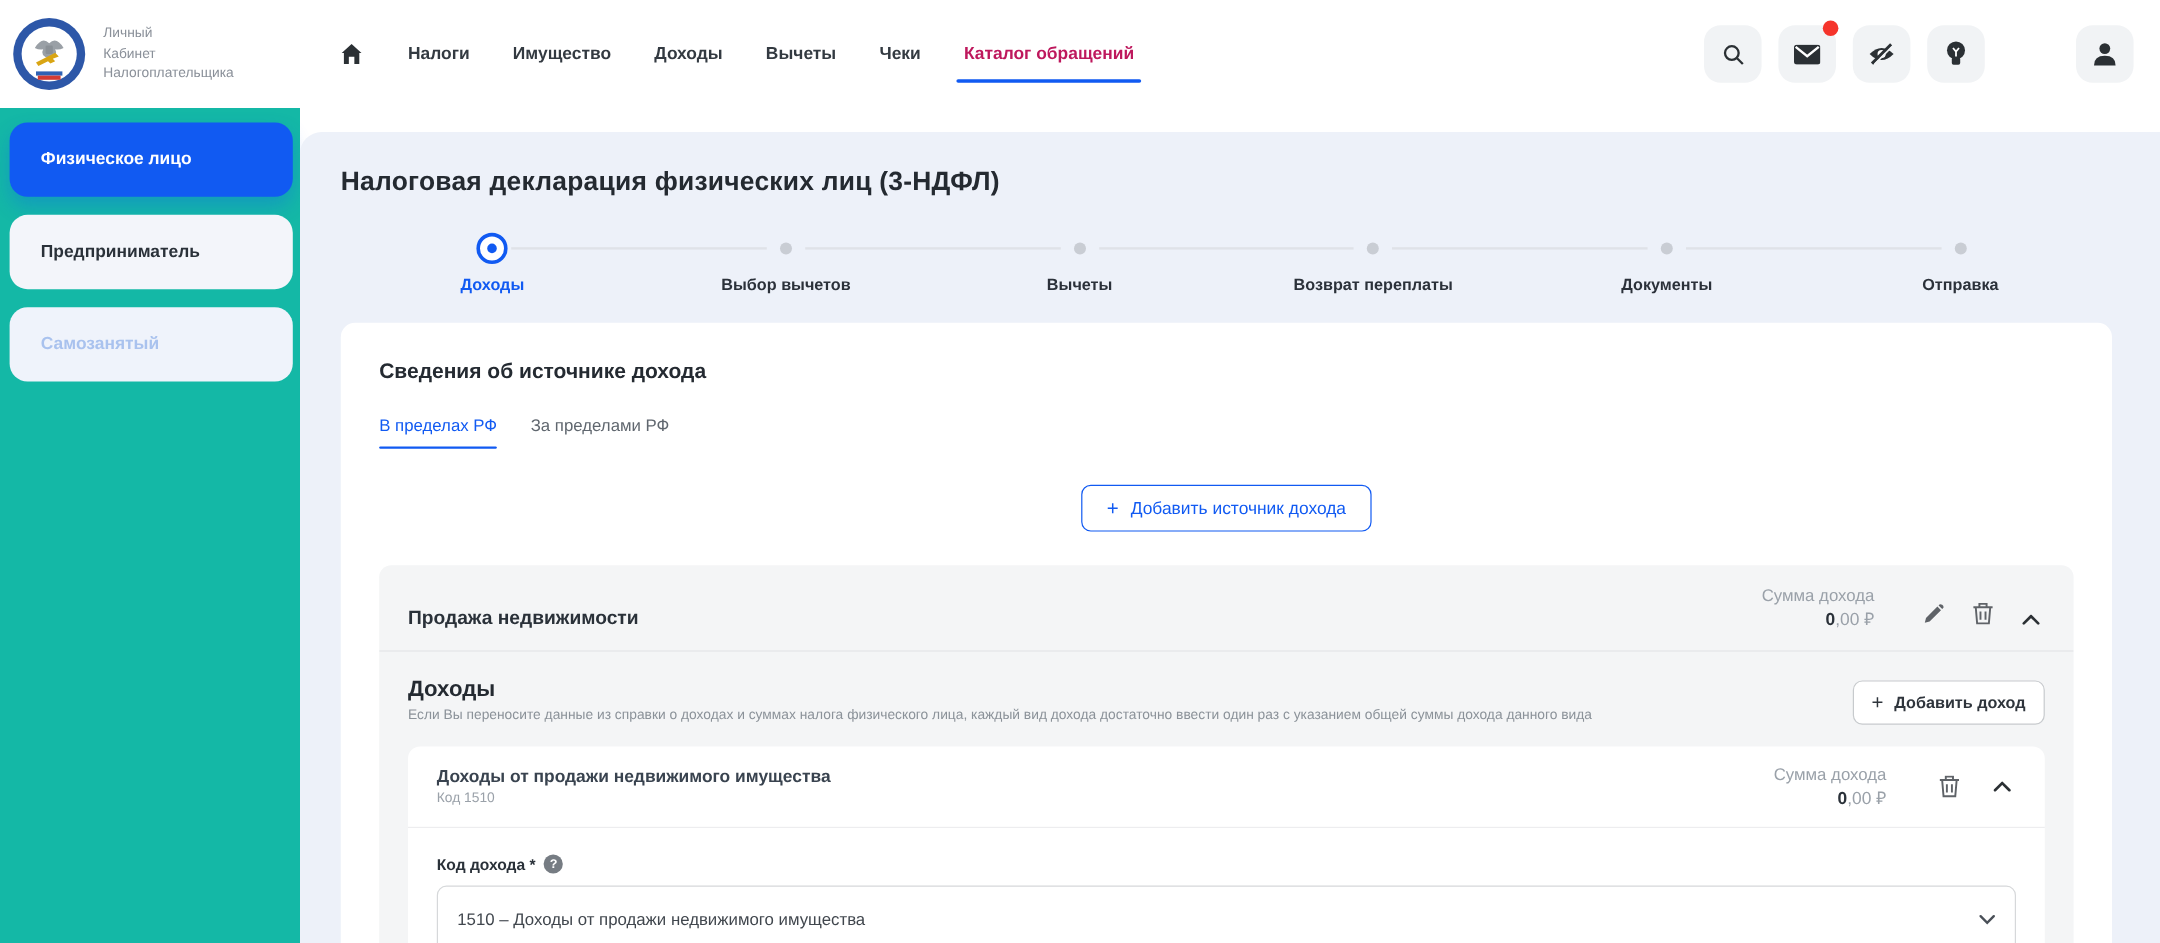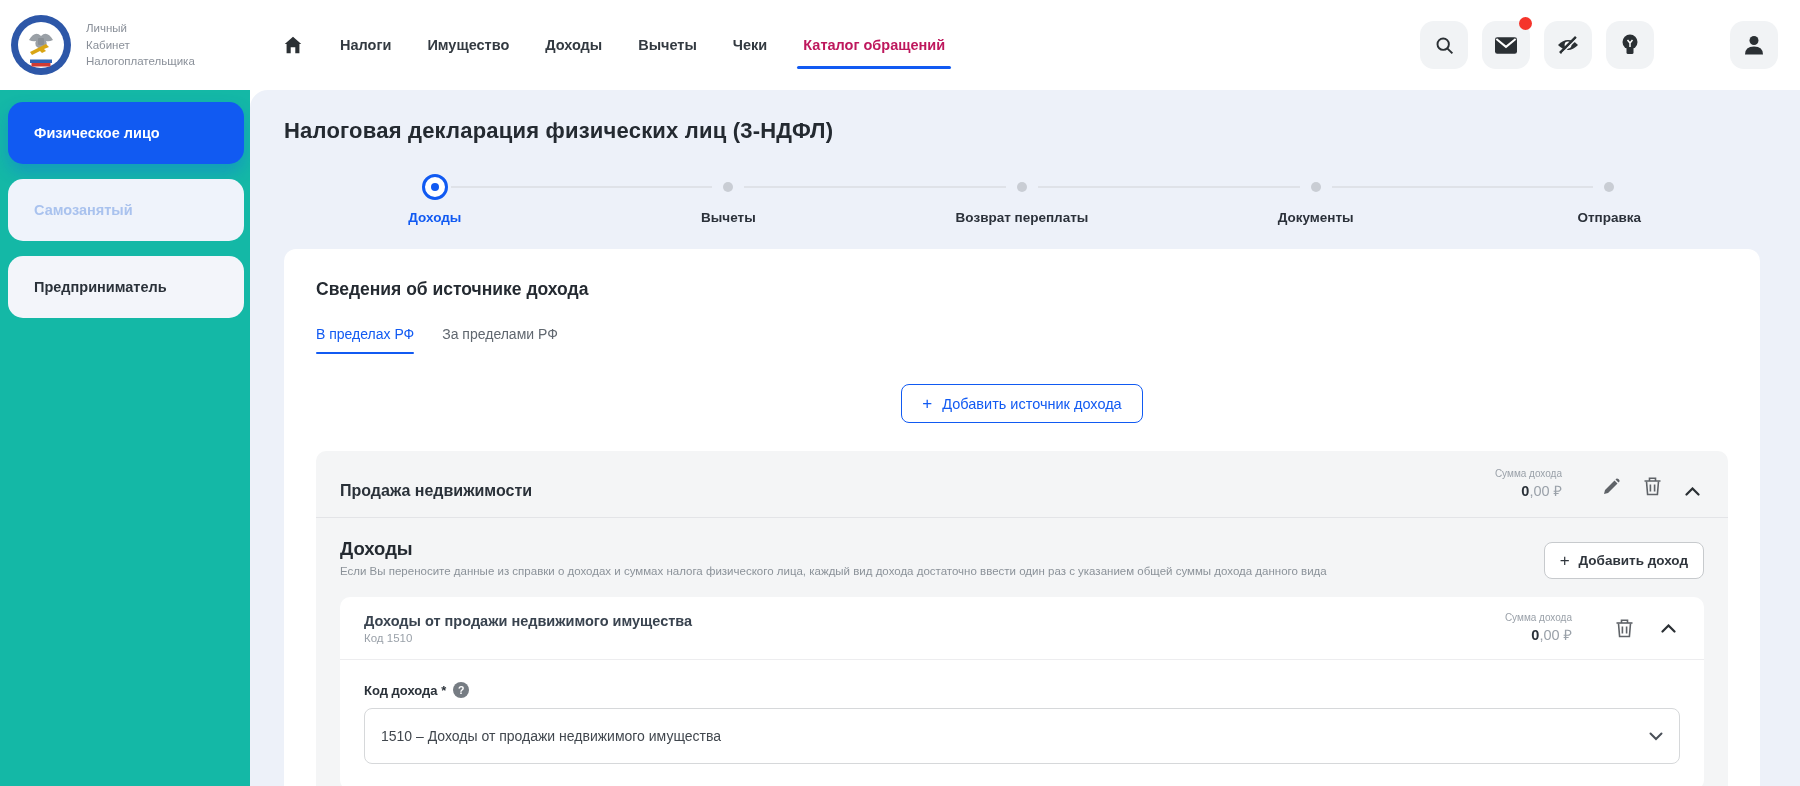--- a/index.html
+++ b/index.html
@@ -23,21 +23,21 @@
   .notif-dot { position:absolute; top:-4px; right:-2px; width:13px; height:13px; border-radius:50%; background:#f5342b; }
 
   
   .sidebar { background:#14b8a6; padding:12px 6px 0 8px; }
   .side-btn { width:236px; height:62px; border-radius:15px; border:none; display:flex; align-items:center; padding-left:26px; font-family:inherit; font-size:14.5px; font-weight:700; margin-bottom:15px; cursor:pointer; text-align:left; }
   .side-btn.active { background:#115af2; color:#fff; box-shadow:0 8px 16px rgba(17,90,242,.30); }
   .side-btn.default { background:#f3f5fa; color:#2a3139; }
   .side-btn.disabled { background:#eff3fb; color:#a9c2ee; cursor:default; }
 
   
-  .main { background:#edf1f9; border-top-left-radius:18px; padding:28px 40px 0 34px; overflow:hidden; }
+  .main { background:#edf1f9; border-top-left-radius:18px; padding:28px 40px 0 34px; overflow:hidden;margin-top:20px; }
   .page-title { font-size:22px; font-weight:700; color:#242a31; letter-spacing:.2px; }
 
   
   .stepper { display:flex; margin:30px 4px 0 4px; }
   .step { flex:1 1 0; text-align:center; position:relative; }
   .step:not(:first-child)::before { content:""; position:absolute; top:12px; left:calc(-50% + 16px); width:calc(100% - 32px); height:2px; background:#dfe2e8; }
   .step.connector-done:not(:first-child)::before { background:#115af2; height:3px; top:11.5px; left:calc(-50% + 13px); width:calc(100% - 26px); }
   .dot-row { height:26px; display:flex; align-items:center; justify-content:center; }
   .dot-done { width:26px; height:26px; border-radius:50%; background:#115af2; display:flex; align-items:center; justify-content:center; position:relative; z-index:1; }
   .dot-current { width:26px; height:26px; border-radius:50%; background:#fff; border:3.5px solid #115af2; display:flex; align-items:center; justify-content:center; position:relative; z-index:1; }
@@ -56,21 +56,21 @@
 
   .add-source-row { display:flex; justify-content:center; margin-top:30px; }
   .btn-outline-blue { display:flex; align-items:center; gap:10px; background:#fff; border:1px solid #115af2; color:#115af2; border-radius:8px; padding:10px 20px; font-family:inherit; font-size:14.5px; cursor:pointer; }
   .plus { font-size:17px; line-height:1; font-weight:400; }
 
   
   .accordion { margin-top:28px; background:#f4f5f6; border-radius:10px; overflow:hidden; }
   .acc-header { display:flex; align-items:flex-end; padding:17px 24px; }
   .acc-title { flex:1; font-size:16px; font-weight:700; color:#2a3139; }
   .sum-block { text-align:right; margin-right:20px; }
-  .sum-label { font-size:10px; color:#9aa1a9; }
+  .sum-label { font-size:14px; color:#9aa1a9; }
   .sum-value { font-size:14.5px; margin-top:1px; color:#9aa1a9; }
   .sum-value b { color:#2a3139; font-weight:700; }
   .tool-btn { background:none; border:none; cursor:pointer; padding:4px; display:flex; align-items:center; justify-content:center; }
   .acc-header .tool-btn { margin-left:16px; }
   .acc-divider { height:1px; background:#e3e4e7; }
   .acc-body { padding:20px 24px 26px; }
 
   .incomes-head { display:flex; align-items:flex-start; }
   .incomes-left { flex:1; padding-right:30px; }
   .incomes-title { font-size:18.5px; font-weight:700; color:#242a31; }
@@ -178,35 +178,41 @@
             <circle cx="10" cy="5.5" r="4.5" fill="#2b3034"></circle>
             <path d="M1 19.5 Q1 11.5 10 11.5 Q19 11.5 19 19.5 Z" fill="#2b3034"></path>
           </svg>
         </span>
       </button>
     </div>
   </header>
 
   <aside class="sidebar">
     <button class="side-btn active">Физическое лицо</button>
+    <button class="side-btn default">Предприниматель</button>
     <button class="side-btn disabled">Самозанятый</button>
-    <button class="side-btn default">Предприниматель</button>
   </aside>
 
   <main class="main">
     <h1 class="page-title">Налоговая декларация физических лиц (3-НДФЛ)</h1>
 
     <div class="stepper">
       <div class="step current connector-done">
         <div class="dot-row">
             <span class="dot-current">
               <i></i>
             </span>
           </div>
         <div class="step-label">Доходы</div>
+      </div>
+      <div class="step">
+        <div class="dot-row">
+            <span class="dot-up"></span>
+          </div>
+        <div class="step-label">Выбор вычетов</div>
       </div>
       <div class="step">
         <div class="dot-row">
             <span class="dot-up"></span>
           </div>
         <div class="step-label">Вычеты</div>
       </div>
       <div class="step">
         <div class="dot-row">
             <span class="dot-up"></span>

